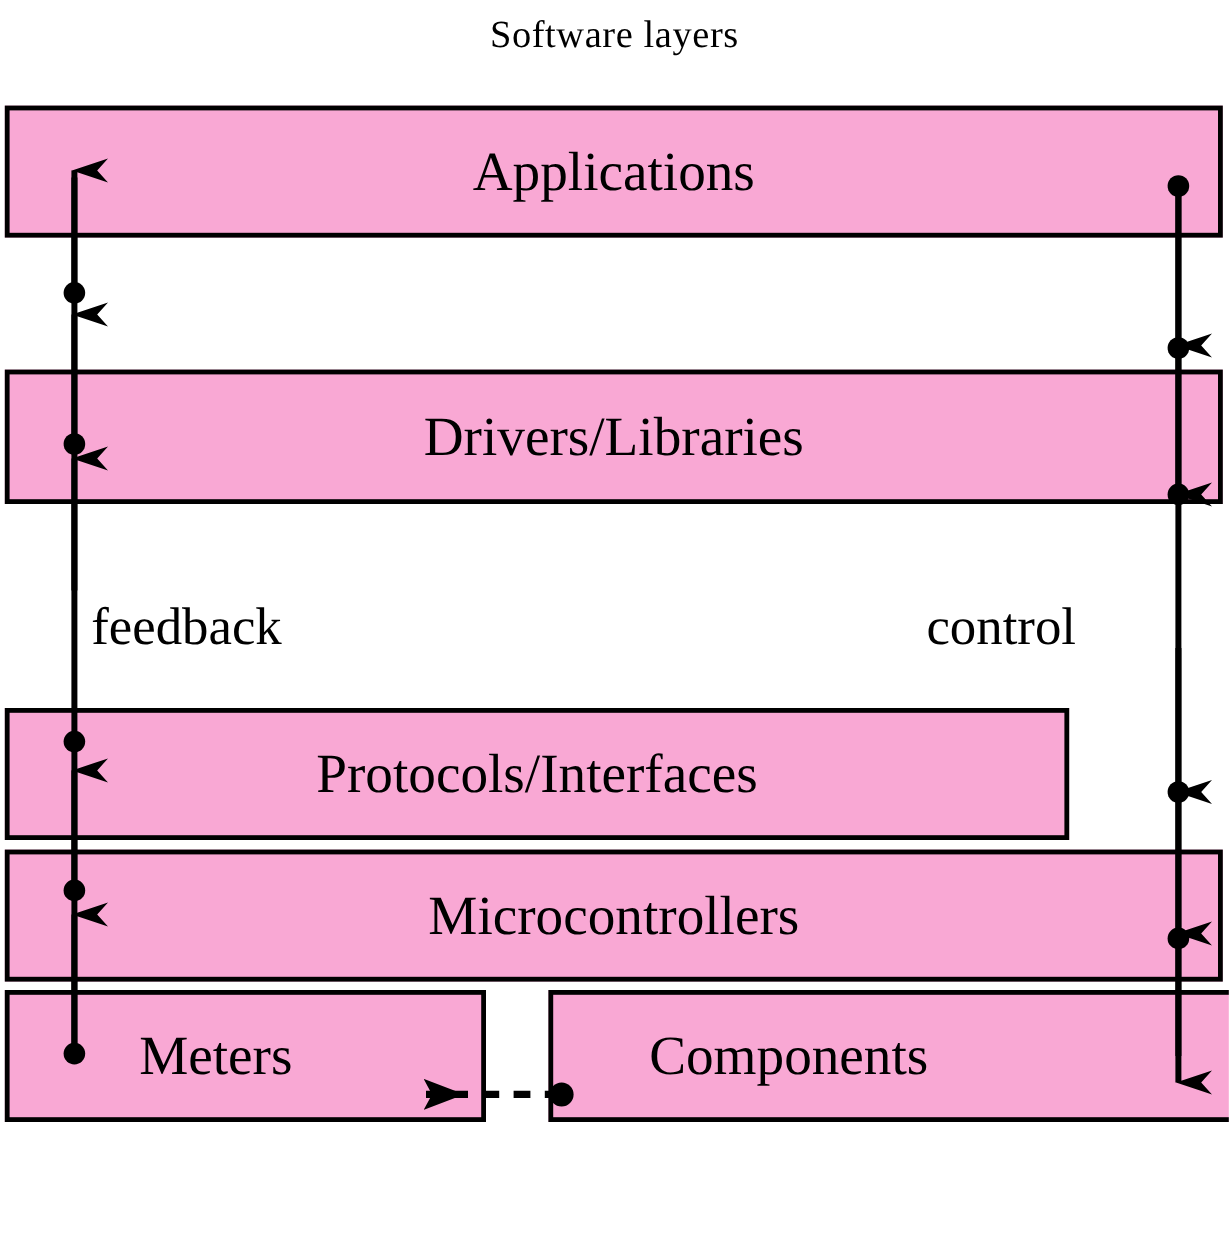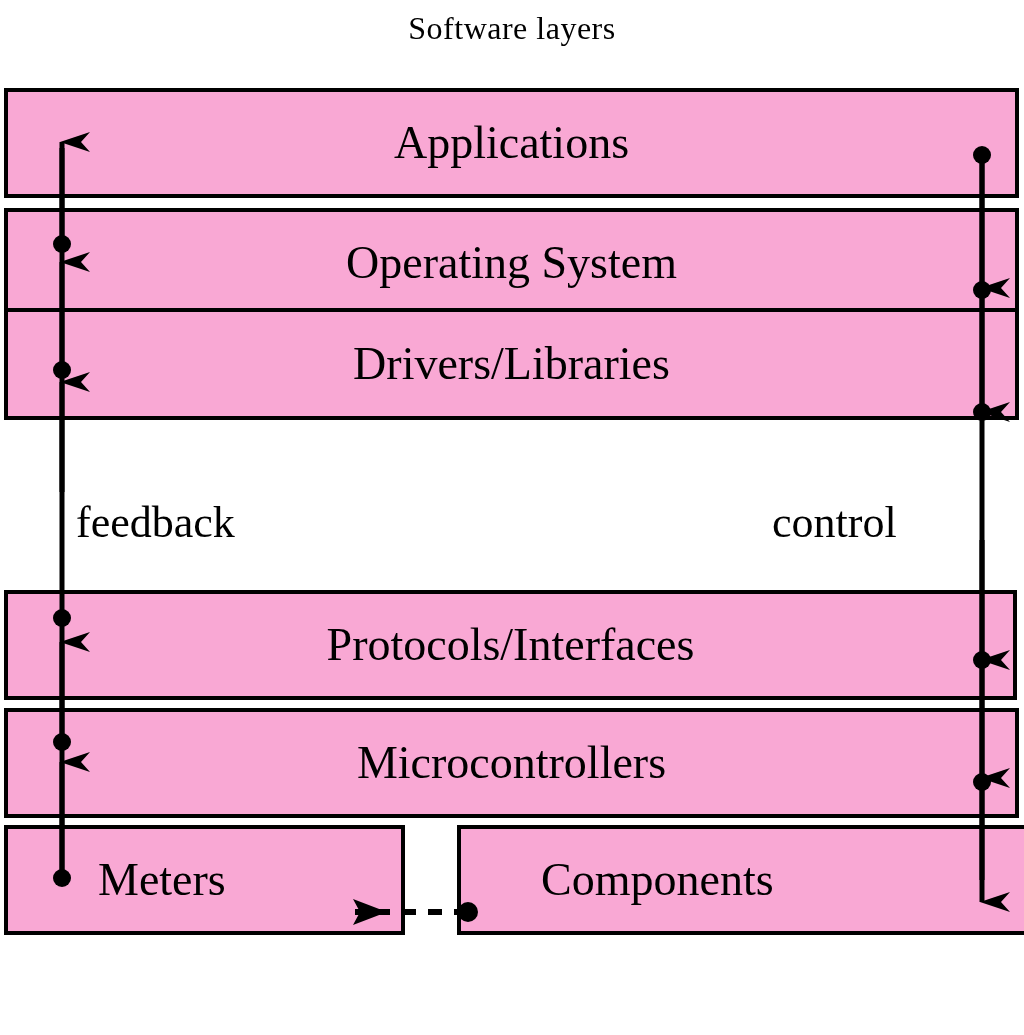--- a/index.html
+++ b/index.html
@@ -8,45 +8,42 @@
   #stage{position:absolute;inset:0;width:1024px;height:1035px;}
   .cap{position:absolute;width:1024px;text-align:center;font-size:32px;line-height:1;letter-spacing:.5px;}
   #cap-top{top:12px;}
   #cap-bot{top:975px;}
   .box{position:absolute;background:#f9a8d4;border:4px solid #000;box-sizing:border-box;}
   .box .lbl{position:absolute;left:0;right:0;top:50%;transform:translateY(-50%);
             text-align:center;font-size:46px;line-height:1;white-space:nowrap;}
   #box-applications{left:4px;top:88px;width:1015px;height:110px;}
   #box-os{left:4px;top:208px;width:1015px;height:110px;}
   #box-drivers{left:4px;top:308px;width:1015px;height:112px;}
-  #box-protocols{left:4px;top:590px;width:1013px;height:110px;}
+  #box-protocols{left:4px;top:590px;width:887px;height:110px;}
   #box-micro{left:4px;top:708px;width:1015px;height:110px;}
   #box-meters{left:4px;top:825px;width:401px;height:110px;}
   #box-components{left:420px;top:825px;width:599px;height:110px;margin-left:37px;}
-  #box-meters .lbl{text-align:left;padding-left:90px;}
+  #box-meters .lbl{text-align:left;padding-left:90px;margin-left:18px;}
   #box-components .lbl{text-align:left;padding-left:80px;}
   #svg-flows{position:absolute;left:0;top:0;width:1024px;height:1035px;overflow:visible;}
   .side-label{position:absolute;font-size:44px;line-height:1;white-space:nowrap;margin-top:14px;}
   #label-feedback{left:76px;top:487px;}
   #label-control{left:772px;top:487px;}
 </style>
 </head>
 <body>
 
 <div id="stage">
 
   <div class="cap" id="cap-top">Software layers</div>
 
   <div class="box" id="box-applications">
     <div class="lbl">Applications</div>
   </div>
 
-  <div class="box" id="box-os">
-    <div class="lbl">Operating System</div>
-  </div>
 
   <div class="box" id="box-drivers">
     <div class="lbl">Drivers/Libraries</div>
   </div>
 
   <div class="box" id="box-protocols">
     <div class="lbl">Protocols/Interfaces</div>
   </div>
 
   <div class="box" id="box-micro">

